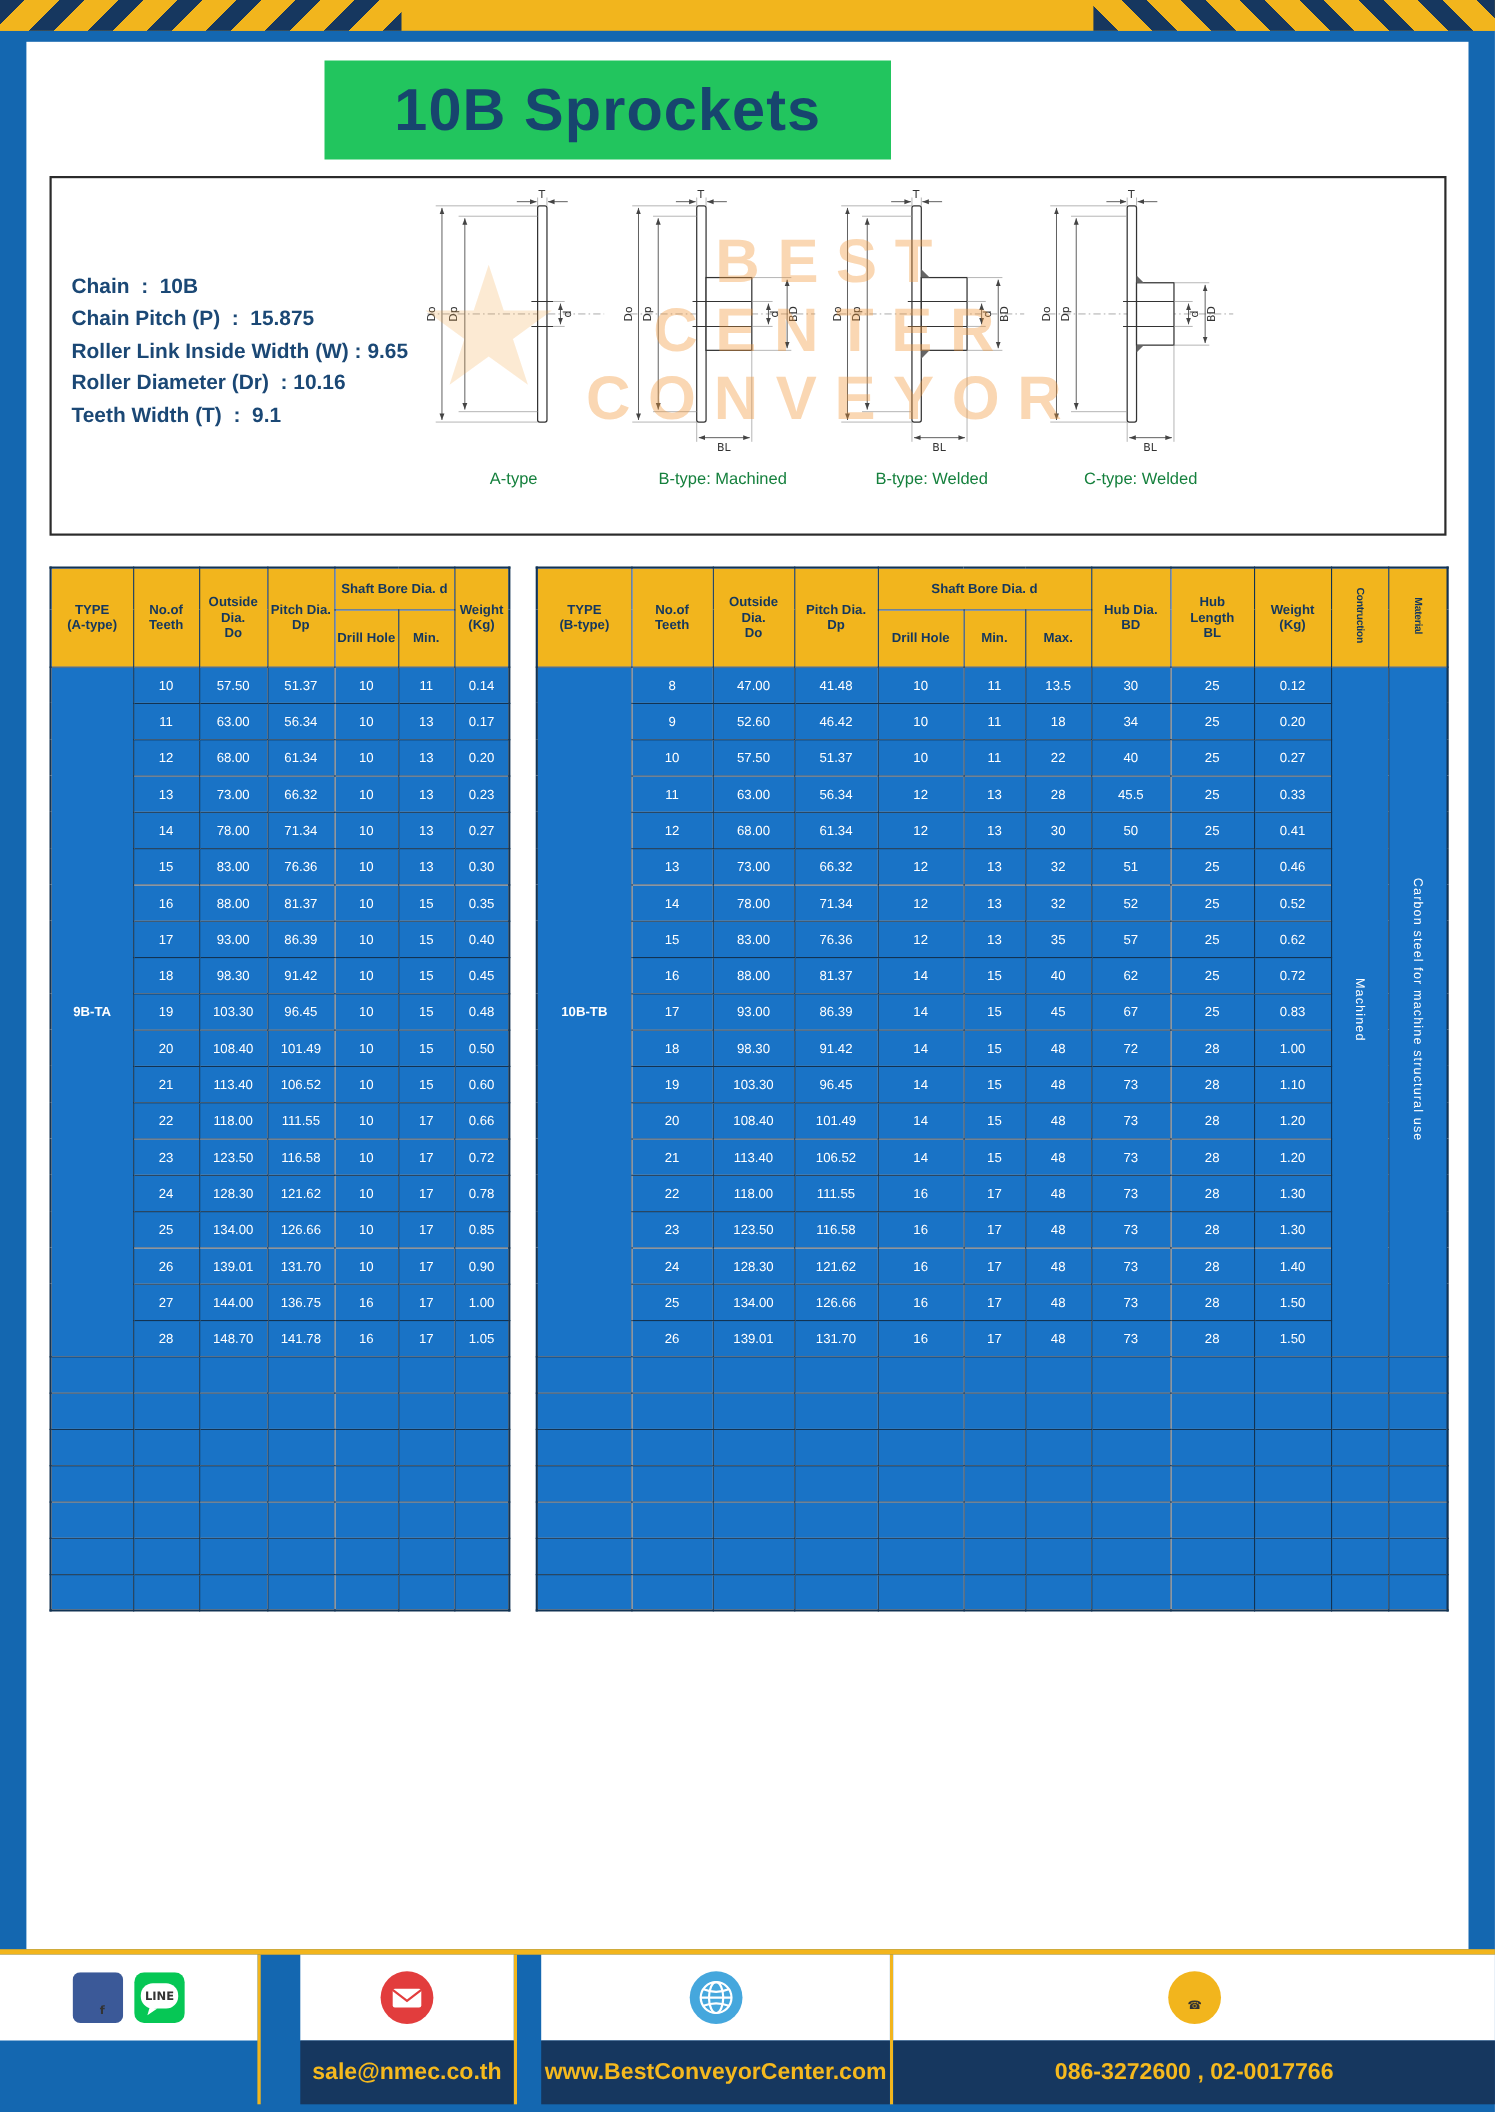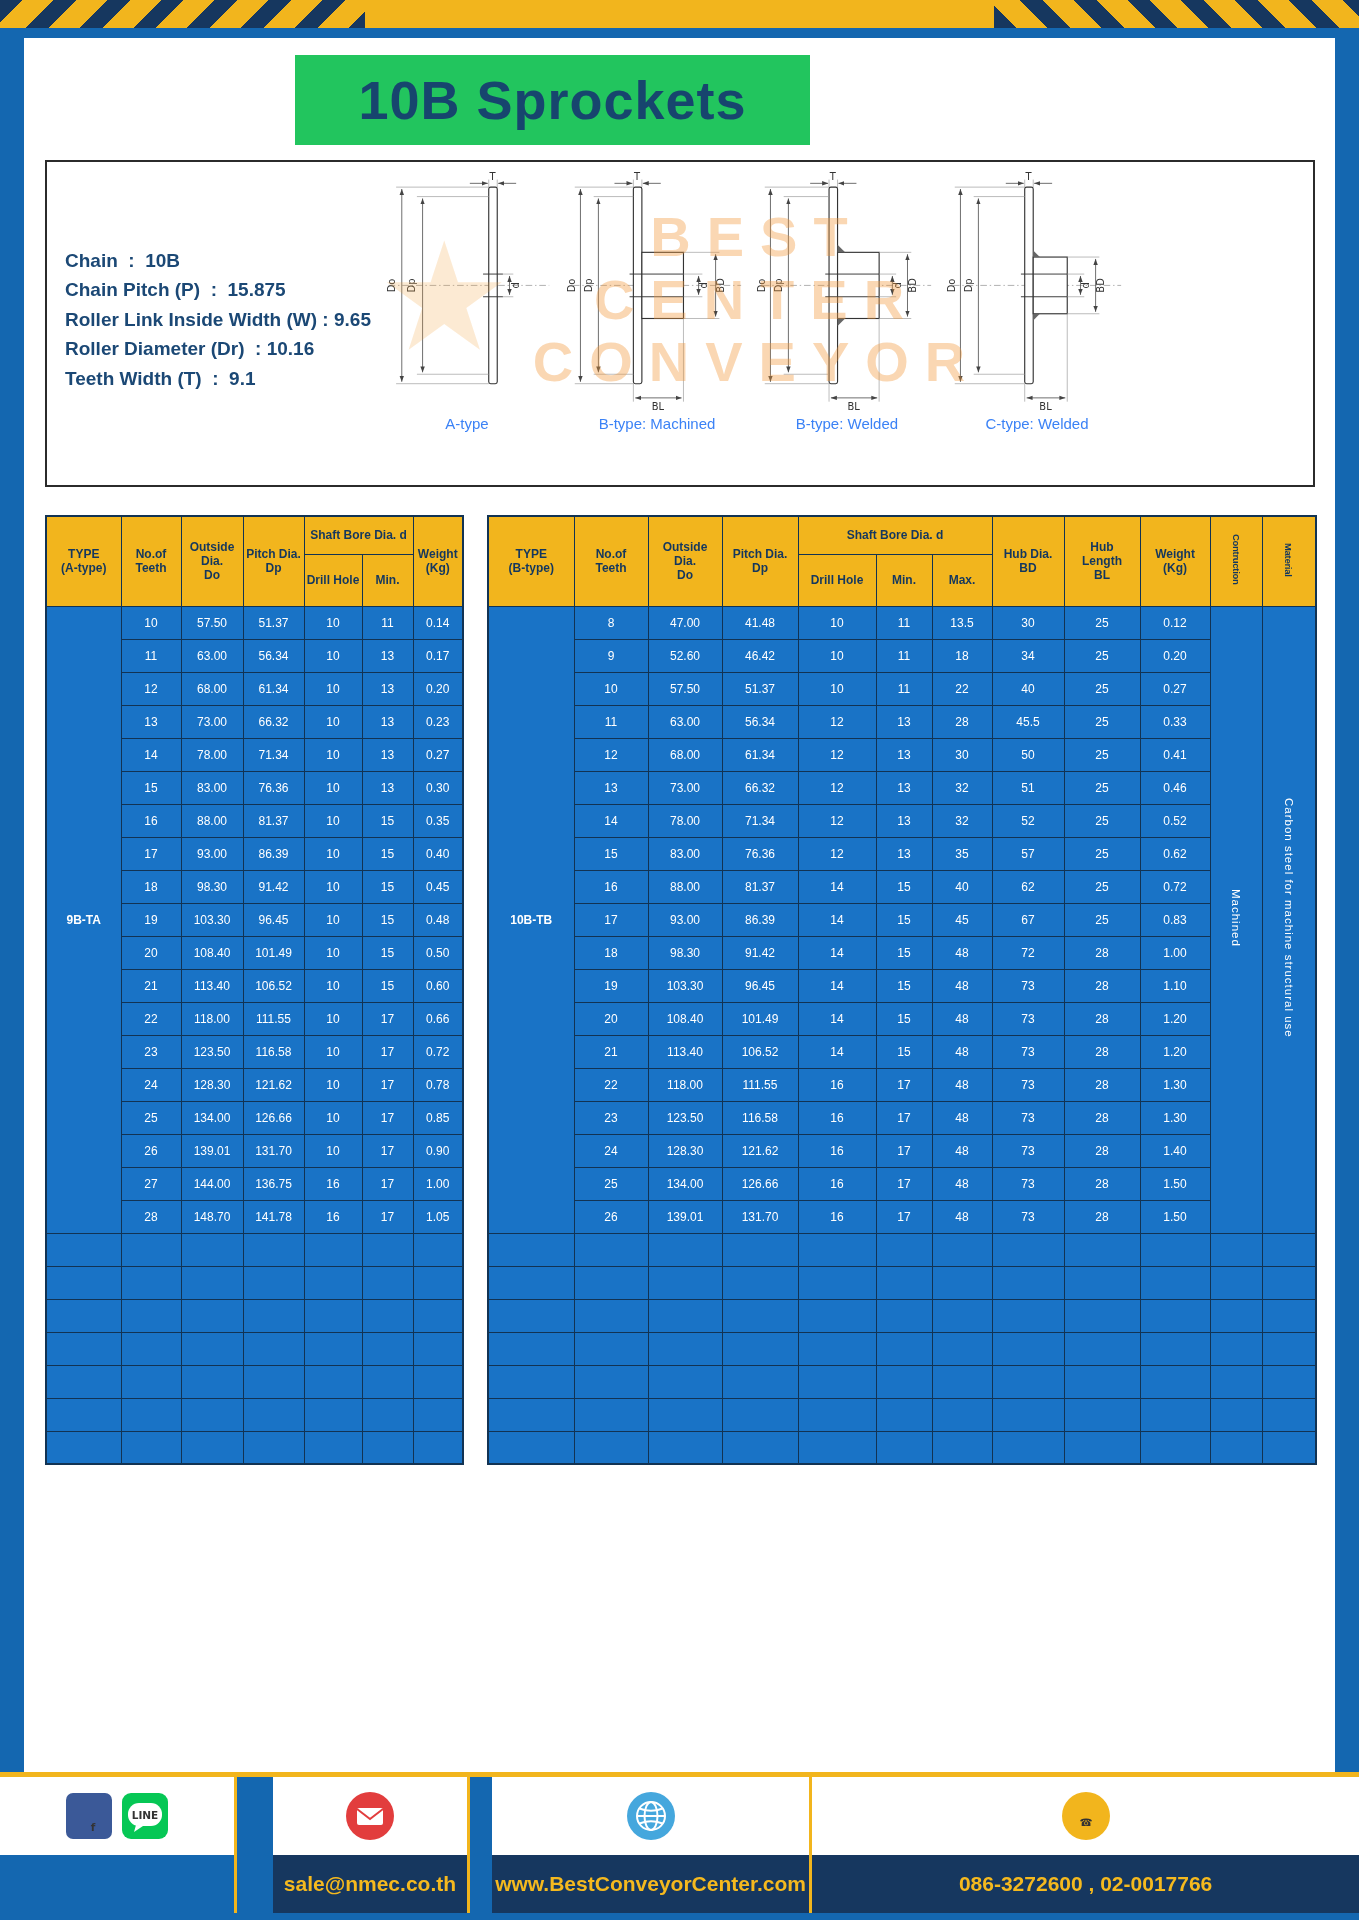--- a/index.html
+++ b/index.html
@@ -26,21 +26,21 @@
   .title-banner h1 { margin:0; font-size:54px; font-weight:bold; color:#17456e; letter-spacing:1px; }
 
   
   .diagram-box { position:absolute; left:21px; top:122px; width:1270px; height:327px; background:#fff; border:2px solid #2b2b2b; }
   .specs { position:absolute; left:18px; top:84px; z-index:3; }
   .spec-line { font-size:19px; font-weight:bold; color:#1b4875; line-height:1.55; white-space:pre; }
 
   .diagrams { position:absolute; left:330px; top:10px; display:flex; gap:10px; z-index:1; }
   .diagram { display:flex; flex-direction:column; align-items:center; width:180px; }
   .diagram svg { width:180px; height:241px; }
-  .diagram-label { font-size:15px; color:#3b82f6; margin-top:2px; }
+  .diagram-label { font-size:15px; color:#15803d; margin-top:14px; }
 
   .wm-star { position:absolute; left:330px; top:60px; font-size:150px; color:#f2a23c; opacity:.22; z-index:2; pointer-events:none; line-height:1; }
   .watermark { position:absolute; left:380px; top:44px; width:660px; text-align:center; z-index:2; opacity:.38; pointer-events:none; }
   .watermark div { font-size:56px; font-weight:bold; letter-spacing:16px; color:#f2983a; line-height:1.12; }
 
   
   svg .cl   { stroke:#999; stroke-width:.8; stroke-dasharray:7 3 1.5 3; }
   svg .part { fill:#fff; stroke:#333; stroke-width:1.2; }
   svg .bore { stroke:#333; stroke-width:1; }
   svg .ext  { stroke:#999; stroke-width:.7; }

